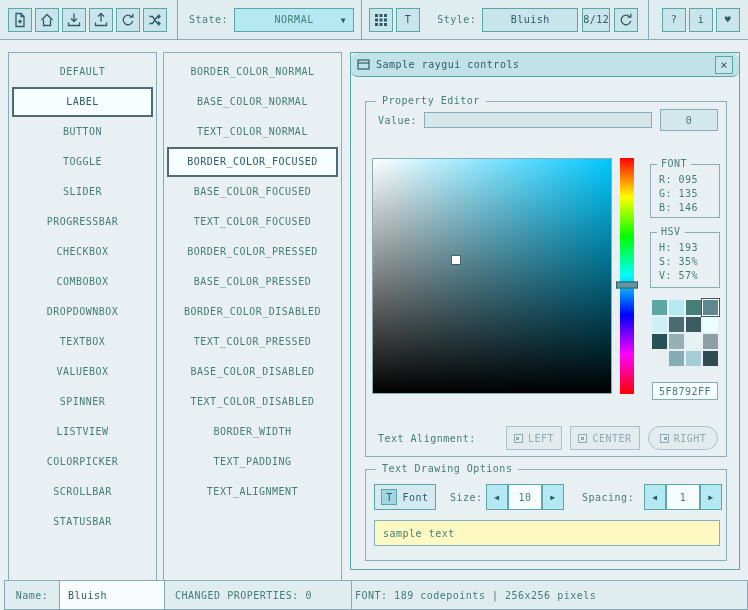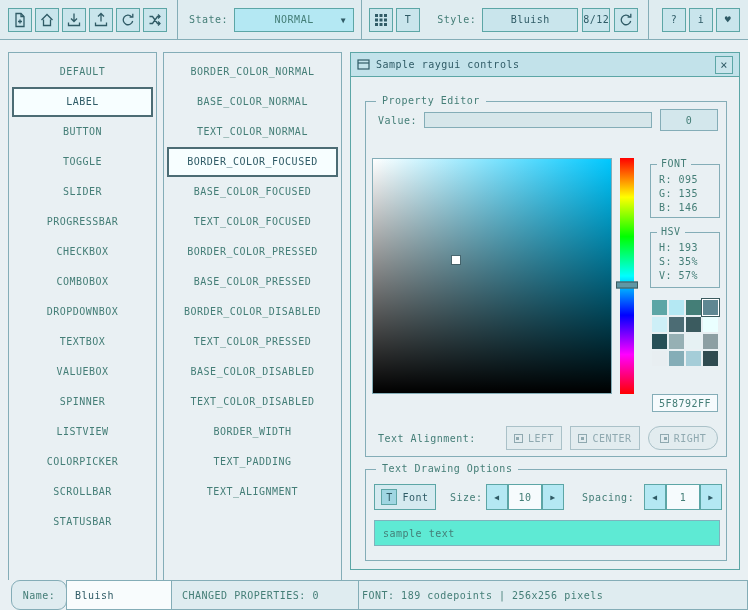--- a/index.html
+++ b/index.html
@@ -32,21 +32,21 @@
   .panel.controls{left:8px; width:149px;}
   .panel.props{left:163px; width:179px;}
   .list-item{height:30px; line-height:26px; text-align:center; color:var(--text);
              border:2px solid transparent; margin:0 3px; cursor:pointer; white-space:nowrap; overflow:hidden;}
   .list-item.selected{background:var(--sel-bg); border-color:var(--sel-border); color:var(--text-dark);}
 
   
   .sample-window{position:absolute; left:350px; top:52px; width:390px; height:518px;
                  border:1px solid var(--accent); background:var(--bg);}
   .titlebar{height:24px; background:#c2e2ea; border-bottom:1px solid var(--accent); display:flex;
-            align-items:center; padding:0 6px; color:var(--text-dark);}
+            align-items:center; padding:0 6px; color:var(--text-dark);border-radius:7px;}
   .titlebar .t-icon{margin-right:6px; display:flex;}
   .close-btn{margin-left:auto; width:18px; height:18px; font-size:12px; line-height:1;}
   .win-content{position:relative; width:100%; height:493px;}
 
   .groupbox{position:absolute; border:1px solid var(--line);}
   .gb-title{position:absolute; top:-7px; left:10px; background:var(--bg); padding:0 6px; color:var(--text); white-space:nowrap;}
 
   
   .pe-label{position:absolute; color:var(--text); white-space:nowrap;}
   .value-slider{position:absolute; left:58px; top:10px; width:228px; height:16px;
@@ -60,44 +60,44 @@
            background:linear-gradient(to bottom,#f00 0%,#ff0 16.6%,#0f0 33.3%,#0ff 50%,#00f 66.6%,#f0f 83.3%,#f00 100%);}
   .hue-handle{position:absolute; left:-4px; width:22px; height:7px; background:#5f97a5;
               border:1px solid #3b5b5f; transform:translateY(-50%); cursor:grab;}
   .mini-group{position:absolute; border:1px solid var(--line); padding:8px 0 0 8px;}
   .mini-group .gb-title{left:6px; padding:0 4px;}
   .mini-row{line-height:14px; white-space:nowrap;}
   .palette{position:absolute; left:286px; top:198px; width:68px; display:grid;
            grid-template-columns:repeat(4,15px); grid-auto-rows:15px; gap:2px;}
   .palette span{display:block; cursor:pointer;}
   .palette span.selected{outline:1px solid #fff; box-shadow:0 0 0 2px #3b5b5f;}
-  .hex-box{position:absolute; left:286px; top:292px; width:66px; height:18px; background:#f6fbfd;
+  .hex-box{position:absolute; left:286px; top:280px; width:66px; height:18px; background:#f6fbfd;
            border:1px solid var(--line); color:var(--text); display:flex; align-items:center; justify-content:center;}
 
   .align-btn{position:absolute; top:324px; height:24px; background:#e2ecef; border:1px solid #aac1c8;
              color:#8fa9b0; display:flex; align-items:center; justify-content:center; gap:5px; cursor:pointer;}
   .align-ico{width:9px; height:9px; border:1px solid #8fa9b0; position:relative; display:inline-block;}
   .align-ico::before{content:""; position:absolute; width:3px; height:3px; background:#8fa9b0; top:2px;}
   .align-ico.left::before{left:1px;} .align-ico.center::before{left:2px;} .align-ico.right::before{right:1px;}
 
   
   .font-btn{position:absolute; left:8px; top:14px; width:62px; height:26px; gap:5px; background:#d5eaf0;}
   .font-ico{width:16px; height:16px; background:#9fd6e2; border:1px solid var(--accent); display:flex;
             align-items:center; justify-content:center; color:var(--text-dark);}
   .spin-btn{position:absolute; top:14px; width:22px; height:26px; background:var(--base); font-size:8px;}
   .spin-box{position:absolute; top:14px; width:34px; height:26px; background:#f6fbfd; border:1px solid var(--accent);
             display:flex; align-items:center; justify-content:center; color:var(--text);}
-  .sample-textbox{position:absolute; left:8px; top:50px; width:346px; height:26px; background:#5eead4;
+  .sample-textbox{position:absolute; left:8px; top:50px; width:346px; height:26px; background:#fef9c3;
                   border:1px solid #7fb3bd; display:flex; align-items:center; padding-left:8px; color:var(--text);}
 
   
   .statusbar{position:absolute; left:0; top:580px; width:748px; height:30px; display:flex; background:var(--bg);}
   .sb-cell{height:30px; border:1px solid var(--line); background:var(--bg2); display:flex; align-items:center;
            margin-left:-1px; color:var(--text); white-space:nowrap;}
-  .sb-cell:first-child{margin-left:11px;border-radius:9px;}
+  .sb-cell:first-child{margin-left:4px;}
   .sb-name{width:56px; justify-content:center;}
   .sb-value{width:106px; background:#f8fcfd; padding-left:8px; color:var(--text-dark);}
   .sb-changed{width:188px; padding-left:10px;}
   .sb-font{flex:1; padding-left:3px;}
 </style>
 </head>
 <body>
 
 <div class="app">
 

